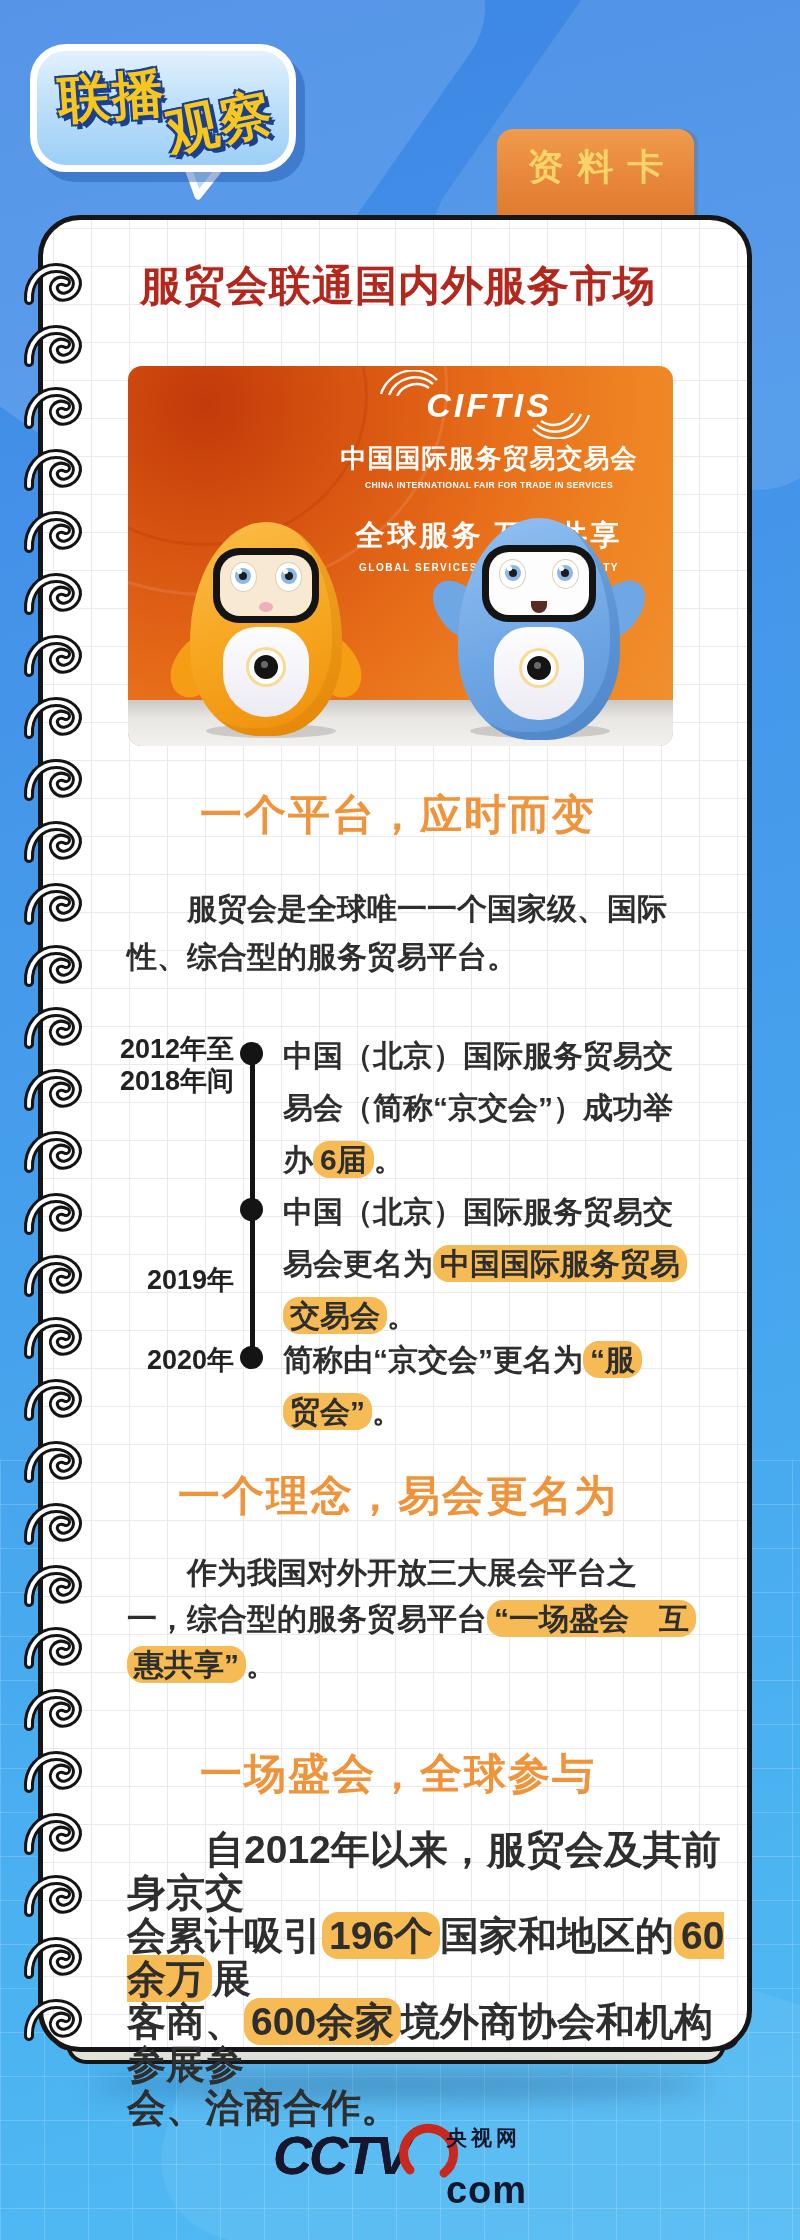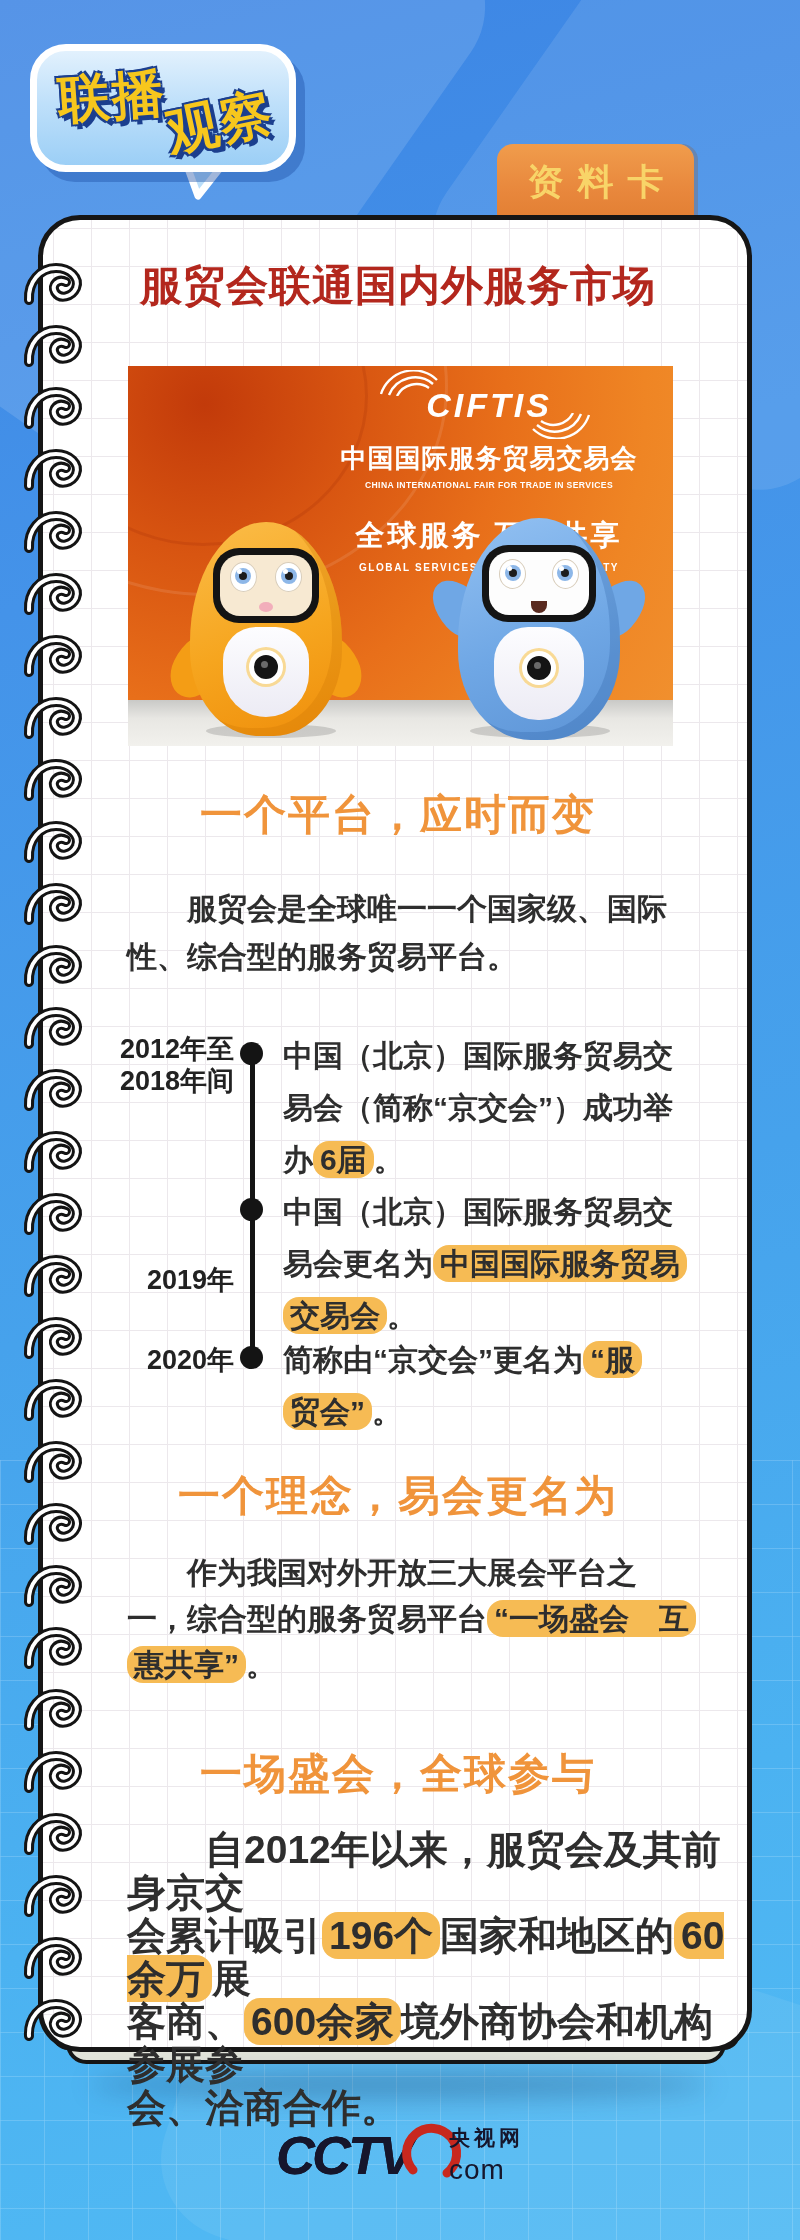--- a/index.html
+++ b/index.html
@@ -25,21 +25,21 @@
             border:7px solid #fff; border-radius:36px;
             box-shadow:9px 10px 0 rgba(32,82,168,.42); }
   .tail { position:absolute; left:176px; top:146px; z-index:0; }
   .tail polygon { fill:#b9ddf9; stroke:#fff; stroke-width:7; stroke-linejoin:round; }
   .lg1,.lg2 { position:absolute; font-weight:900; font-size:52px; letter-spacing:2px; color:#f7c71d;
               text-shadow:-2px -2px 0 #1c3f8e, 2px -2px 0 #1c3f8e, -2px 2px 0 #1c3f8e, 2px 2px 0 #1c3f8e, 4px 5px 0 #1c3f8e; }
   .lg1 { left:58px; top:62px; transform:rotate(-4deg); }
   .lg2 { left:166px; top:88px; transform:rotate(-12deg); }
 
   
-  .tab { position:absolute; left:497px; top:144px; width:197px; height:86px; z-index:1;
+  .tab { position:absolute; left:497px; top:129px; width:197px; height:86px; z-index:1;
          background:linear-gradient(180deg,#f09c4c 0%,#e8873c 55%,#e07c30 100%);
          border-radius:16px 16px 0 0; box-shadow:4px 0 0 rgba(160,80,15,.25);
          text-align:center; }
   .tab span { font-family:"Liberation Serif","DejaVu Serif",serif; font-weight:700; font-size:36px;
               color:#f8d468; letter-spacing:14px; padding-left:14px; line-height:76px; }
 
   
   .card { position:absolute; left:38px; top:215px; width:714px; height:1837px; z-index:2;
           background-color:#fff;
           background-image:linear-gradient(#ece8ec 1px,transparent 1px),
@@ -57,21 +57,21 @@
   #binding { position:absolute; left:0; top:0; z-index:4; }
   .ring { position:absolute; left:22px; width:64px; height:52px; }
 
   
   .title { position:absolute; left:58px; top:258px; width:680px; z-index:3; text-align:center;
            font-family:"Liberation Serif","DejaVu Serif",serif; font-weight:900; font-size:42px;
            letter-spacing:1px; color:#b3271d; }
 
   
   .photo { position:absolute; left:128px; top:366px; width:545px; height:380px; z-index:3; overflow:hidden;
-           background:radial-gradient(circle at 14% 10%, #c23a0a 0%, #d85511 26%, #e86f1a 52%, #ef8524 76%, #f19230 100%); }
+           background:radial-gradient(circle at 14% 10%, #c23a0a 0%, #d85511 26%, #e86f1a 52%, #ef8524 76%, #f19230 100%);border-radius:14px; }
   .swirl { position:absolute; border:3px solid rgba(255,255,255,.10); border-radius:50%; }
   .sw1 { left:-160px; top:-190px; width:480px; height:420px; }
   .sw2 { left:-90px; top:-120px; width:330px; height:300px; border-color:rgba(120,20,0,.12); }
   .backdrop-text { position:absolute; right:16px; top:20px; width:336px; text-align:center; color:#fff; }
   .ciftis-logo { font-weight:900; font-style:italic; font-size:34px; letter-spacing:3px; position:relative; }
   .arc { position:absolute; }
   .arc path { fill:none; stroke:#fff; stroke-width:2.4; }
   .arc-t { left:58px; top:-16px; }
   .arc-b { right:66px; bottom:-14px; transform:rotate(180deg); }
   .cn  { margin-top:16px; font-size:26px; font-weight:700; letter-spacing:1px; }
@@ -140,21 +140,21 @@
   .hl { background:#f6bb54; border-radius:16px; padding:2px 7px; }
 
   
   .footer { position:absolute; left:0; top:2124px; width:800px; z-index:1;
             display:flex; justify-content:center; align-items:flex-start; }
   .cctv { font-size:54px; font-weight:900; font-style:italic; letter-spacing:-3px; color:#16162c;
           text-shadow:0 0 0 #16162c; }
   .swoosh { margin:-14px -16px 0 -14px; }
   .fcol { display:flex; flex-direction:column; margin-left:2px; color:#16162c; }
   .fcn { font-size:21px; font-weight:700; letter-spacing:4px; }
-  .fcom { font-size:28px; font-weight:400; line-height:36px; letter-spacing:1px; }
+  .fcom { font-size:38px; font-weight:700; line-height:36px; letter-spacing:1px;margin-top:20px; }
 </style>
 </head>
 <body>
 
 <div class="page">
 
   <div class="streak s1"></div>
   <div class="streak s2"></div>
   <div class="streak s3"></div>
   <div class="bg-grid"></div>

